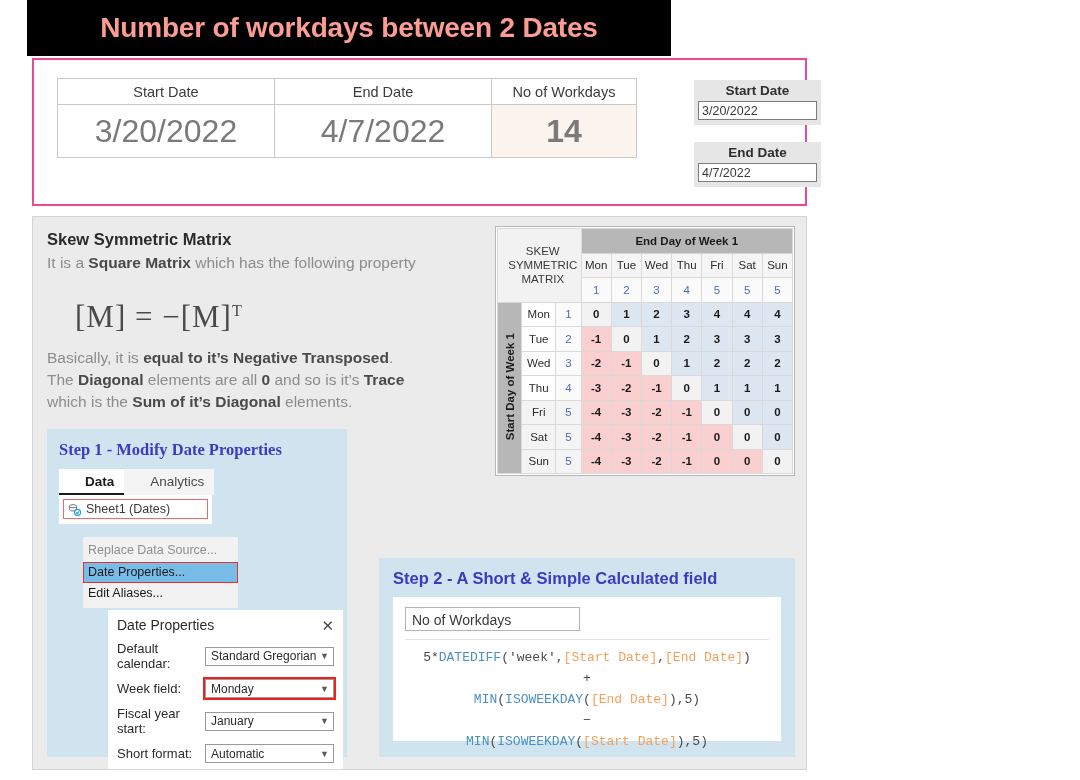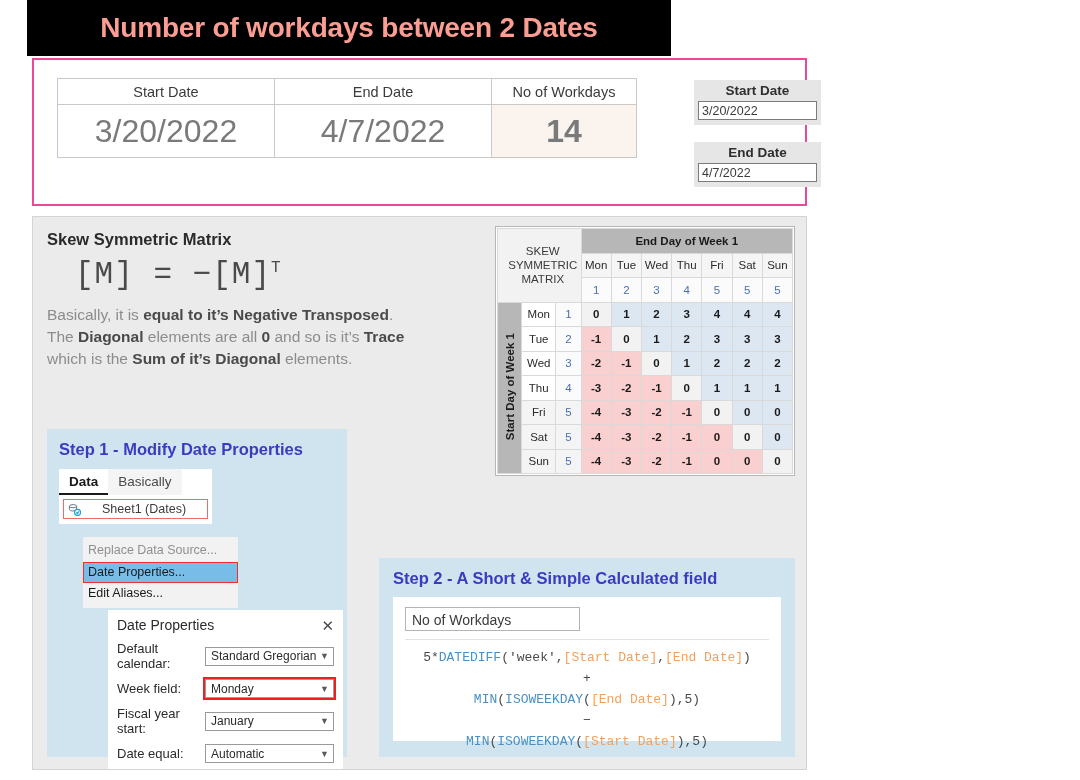--- a/index.html
+++ b/index.html
@@ -141,24 +141,24 @@
     font-family: "Liberation Sans", sans-serif;
   }
   .explain-line {
     font-size: 15.5px;
     color: #8c8c8c;
     line-height: 1.42;
     font-family: "Liberation Sans", sans-serif;
   }
   .explain-line b { color: #4a4a4a; font-weight: bold; }
   #formula {
-    margin: 8px 0 12px 28px;
+    margin: 25px 0 12px 28px;
     font-size: 31px;
     color: #4a4a4a;
-    font-family: Liberation Mono, monospace;
+    font-family: Liberation Serif, serif;
     letter-spacing: 1px;
   }
   #formula sup { font-size: 16px; vertical-align: super; }
 
   
   #matrix-wrap {
     position: absolute;
     left: 462px;
     top: 9px;
     width: 300px;
@@ -251,53 +251,52 @@
     width: 300px;
     height: 328px;
     background: #cfe4ef;
   }
   .step-head {
     font-size: 16.5px;
     font-weight: bold;
     color: #3b3bc0;
     font-family: "Liberation Sans", sans-serif;
   }
-  #step1 .step-head { margin: 11px 0 12px 12px; }
+  #step1 .step-head { margin: 11px 0 12px 12px; font-family: Liberation Serif, serif; }
 
   #tabs-card {
     position: absolute;
     left: 12px;
     top: 40px;
     width: 153px;
     background: #ffffff;
   }
   .tab-row { display: flex; }
   .tab {
     font-size: 13.5px;
-    padding: 5px 10px 4px 10px;
+    padding: 5px 10px 4px 26px;
     color: #4a4a4a;
     font-family: "Liberation Sans", sans-serif;
   }
   .tab.active {
     font-weight: bold;
     color: #1a1a1a;
     border-bottom: 2px solid #1a1a1a;
     background: #ffffff;
   }
   .tab.inactive { background: #f4f4f4; }
   #ds-row {
     margin: 4px 4px 5px 4px;
     border: 1.5px solid #ef6a6a;
     display: flex;
     align-items: center;
     padding: 2px 4px;
     font-size: 12.5px;
     color: #3b3b3b;
     font-family: "Liberation Sans", sans-serif;
-    gap: 16px;
   }
   #ds-icon { margin-right: 5px; display: inline-flex; }
 
   #ctx-menu {
     position: absolute;
     left: 36px;
     top: 108px;
     width: 155px;
     background: #f2f2f2;
     font-size: 12.5px;
@@ -449,20 +448,23 @@
     <div class="param-title">End Date</div>
     <div class="param-input">4/7/2022</div>
   </div>
 
 </div>
 
 <div id="bottom-panel">
 
   <div id="explain">
     <h2>Skew Symmetric Matrix</h2>
+    <div class="explain-line">
+      <span>It is a </span><b>Square Matrix</b><span> which has the following property</span>
+    </div>
     <div id="formula">
       <span>[M]  =  −[M]</span><sup>T</sup>
     </div>
     <div class="explain-line">
       <span>Basically, it is </span><b>equal to it’s Negative Transposed</b><span>.</span>
     </div>
     <div class="explain-line">
       <span>The </span><b>Diagonal</b><span> elements are all </span><b>0</b><span> and so is it’s </span><b>Trace</b>
     </div>
     <div class="explain-line">
@@ -576,21 +578,21 @@
         </tbody>
     </table>
   </div>
 
   <div id="step1">
     <div class="step-head">Step 1 - Modify Date Properties</div>
 
     <div id="tabs-card">
       <div class="tab-row">
         <div class="tab active">Data</div>
-        <div class="tab inactive">Basically</div>
+        <div class="tab inactive">Analytics</div>
       </div>
       <div id="ds-row">
         <span id="ds-icon">
           <svg width="13" height="13" viewBox="0 0 13 13">
             <ellipse cx="5" cy="3.2" rx="3.6" ry="1.6" fill="none" stroke="#6a7a8a" stroke-width="1"></ellipse>
             <path d="M1.4 3.2 V6.4 A3.6 1.6 0 0 0 8.6 6.4 V3.2" fill="none" stroke="#6a7a8a" stroke-width="1"></path>
             <circle cx="9.6" cy="9.4" r="3" fill="#ffffff" stroke="#1a9ed4" stroke-width="1.1"></circle>
             <path d="M8.2 9.4 L9.3 10.5 L11.1 8.4" fill="none" stroke="#1a9ed4" stroke-width="1.2"></path>
           </svg>
         </span>
@@ -628,21 +630,21 @@
 
       <div class="dlg-row">
         <span class="dlg-label">Fiscal year start:</span>
         <span class="dlg-select">
           <span>January</span>
           <span class="caret">▼</span>
         </span>
       </div>
 
       <div class="dlg-row">
-        <span class="dlg-label">Date equal:</span>
+        <span class="dlg-label">Short format:</span>
         <span class="dlg-select">
           <span>Automatic</span>
           <span class="caret">▼</span>
         </span>
       </div>
     </div>
   </div>
 
   <div id="step2">
     <div class="step-head">Step 2 - A Short &amp; Simple Calculated field</div>

